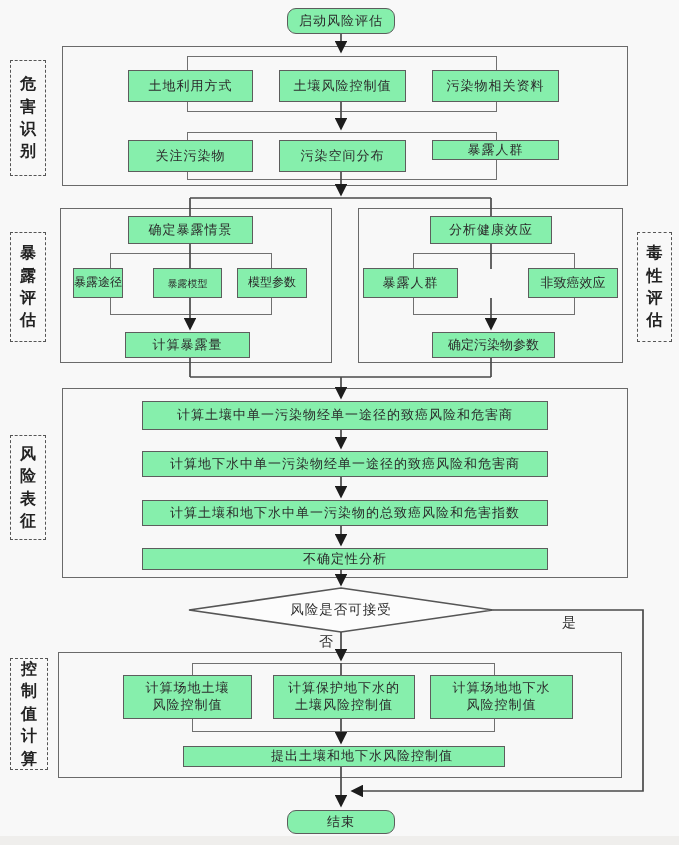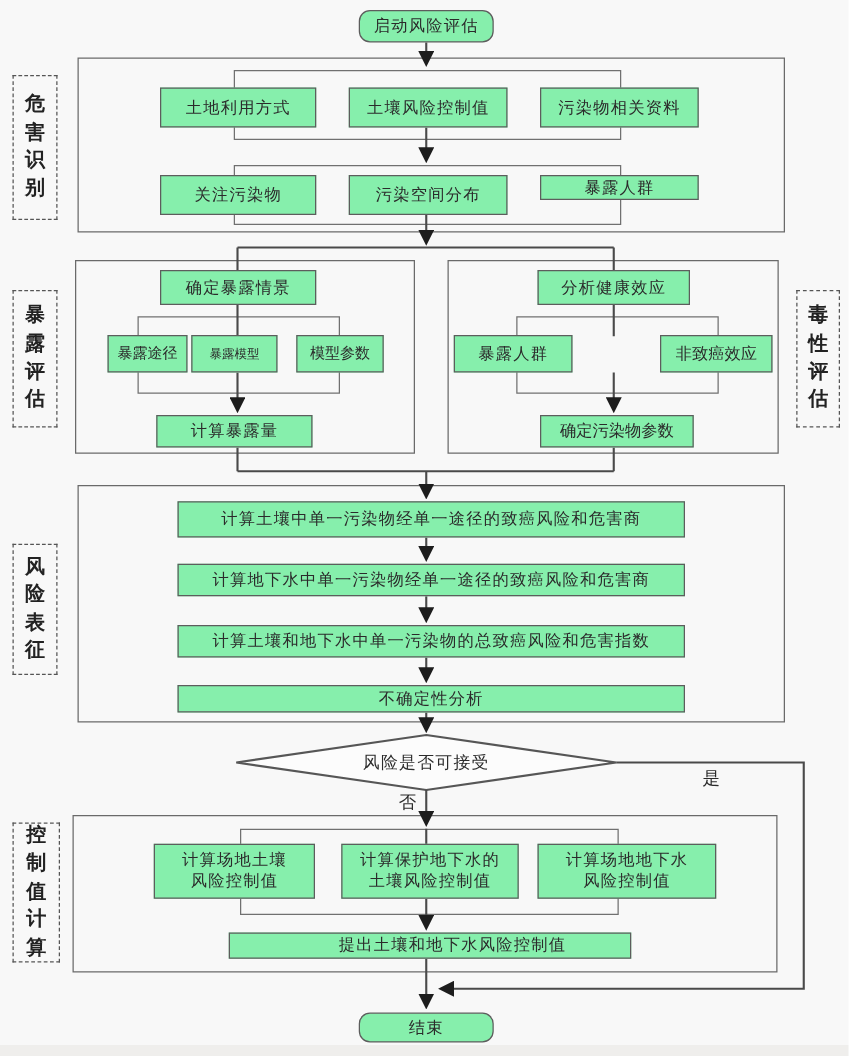--- a/index.html
+++ b/index.html
@@ -102,21 +102,21 @@
   <div class="node rounded" style="left:287px;top:8px;width:108px;height:26px;">启动风险评估</div>
 
   <div class="node" style="left:128px;top:70px;width:125px;height:32px;">土地利用方式</div>
   <div class="node" style="left:279px;top:70px;width:127px;height:32px;">土壤风险控制值</div>
   <div class="node" style="left:432px;top:70px;width:127px;height:32px;">污染物相关资料</div>
   <div class="node" style="left:128px;top:140px;width:125px;height:32px;">关注污染物</div>
   <div class="node" style="left:279px;top:140px;width:127px;height:32px;">污染空间分布</div>
   <div class="node" style="left:432px;top:140px;width:127px;height:20px;">暴露人群</div>
 
   <div class="node" style="left:128px;top:216px;width:125px;height:28px;">确定暴露情景</div>
-  <div class="node" style="left:86px;top:268px;width:64px;height:30px;font-size:12px;letter-spacing:0;">暴露途径</div>
+  <div class="node" style="left:73px;top:268px;width:50px;height:30px;font-size:12px;letter-spacing:0;">暴露途径</div>
   <div class="node" style="left:153px;top:268px;width:69px;height:30px;font-size:10px;letter-spacing:0;">暴露模型</div>
   <div class="node" style="left:237px;top:268px;width:70px;height:30px;font-size:12px;letter-spacing:0;">模型参数</div>
   <div class="node" style="left:125px;top:332px;width:125px;height:26px;text-align:center;">计算暴露量</div>
 
   <div class="node" style="left:430px;top:216px;width:122px;height:28px;">分析健康效应</div>
   <div class="node" style="left:363px;top:268px;width:95px;height:30px;">暴露人群</div>
   <div class="node" style="left:528px;top:268px;width:90px;height:30px;letter-spacing:0;">非致癌效应</div>
   <div class="node" style="left:432px;top:332px;width:123px;height:26px;letter-spacing:0;">确定污染物参数</div>
 
   <div class="node" style="left:142px;top:401px;width:406px;height:29px;">计算土壤中单一污染物经单一途径的致癌风险和危害商</div>

